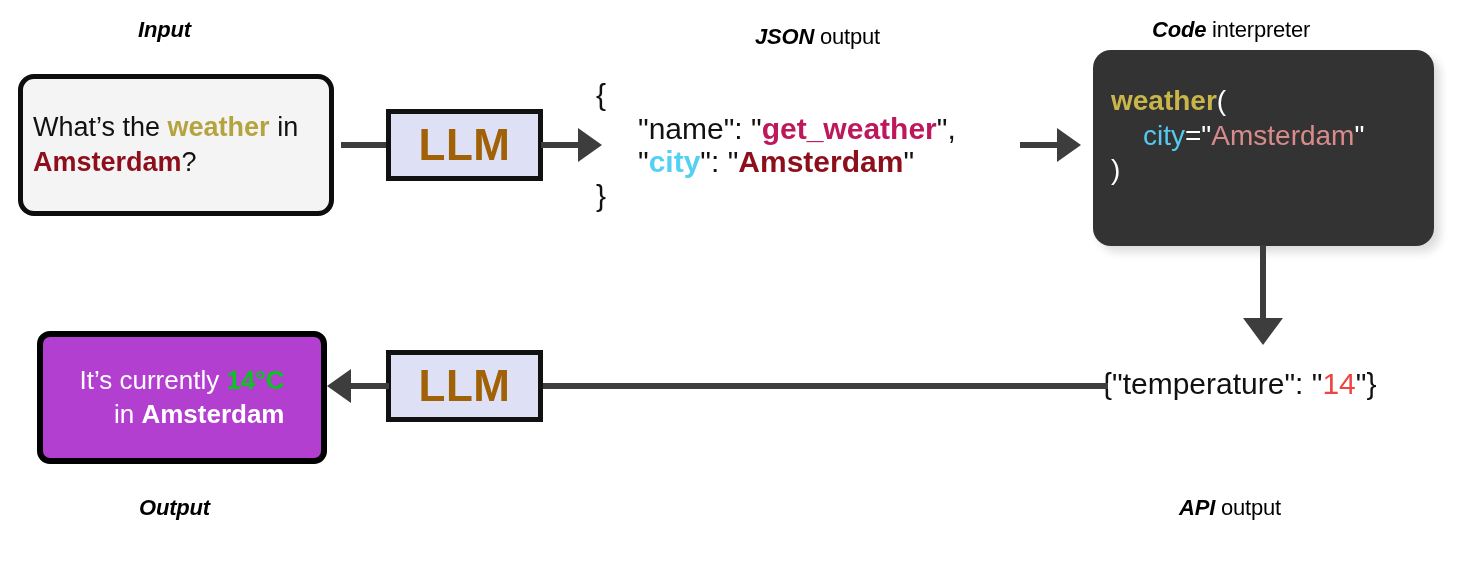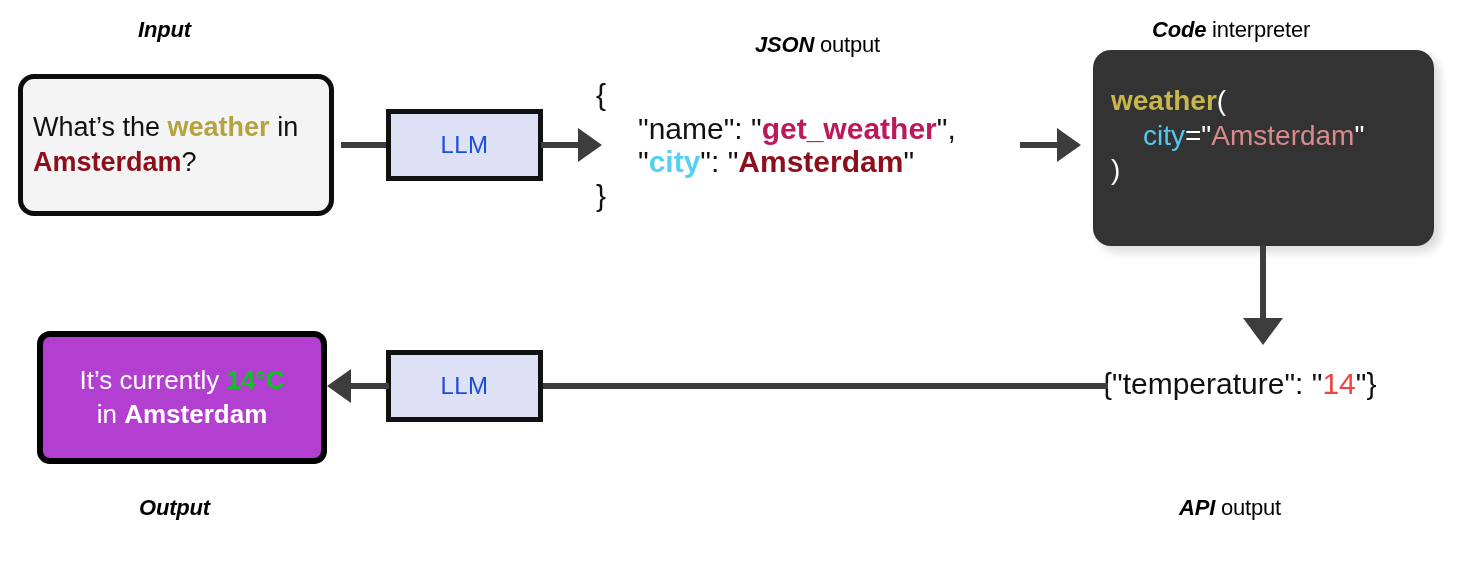--- a/index.html
+++ b/index.html
@@ -54,23 +54,23 @@
   .llm-box {
     width: 157px; height: 72px;
     background: #dee1f5;
     border: 5px solid #111;
     box-sizing: border-box;
     display: flex;
     align-items: center;
     justify-content: center;
   }
   .llm-label {
-    font-size: 24px;
-    font-weight: 400;
-    color: #1d4ed8;
+    font-size: 44px;
+    font-weight: 700;
+    color: #a16207;
     letter-spacing: 0.5px;
   }
 
   
   .line-h {
     background: #3d3d3d;
     height: 6px;
   }
   .line-v {
     background: #3d3d3d;
@@ -134,21 +134,21 @@
   .output-box {
     left: 37px; top: 331px;
     width: 290px; height: 133px;
     background: #b23fd0;
     border: 6px solid #000;
     border-radius: 13px;
     box-sizing: border-box;
     display: flex;
     align-items: center;
     justify-content: center;
-    text-align: center;
+    text-align: right;
     line-height: 1.3;
   }
   .output-text {
     font-size: 26px;
     color: #ffffff;
   }
   .o-temp { color: #0ac41f; font-weight: 700; }
   .o-city { color: #ffffff; font-weight: 700; }
 
   
@@ -160,21 +160,21 @@
   }
   .a-val { color: #ef4444; font-weight: 400; }
 </style>
 </head>
 <body>
 
 <div class="abs hdr" style="left:138px; top:17px;">
   <b>Input</b><span class="light"></span>
 </div>
 
-<div class="abs hdr" style="left:755px; top:32px;">
+<div class="abs hdr" style="left:755px; top:24px;">
   <b>JSON</b><span class="light"> output</span>
 </div>
 
 <div class="abs hdr" style="left:1152px; top:17px;">
   <b>Code</b><span class="light"> interpreter</span>
 </div>
 
 <div class="abs hdr" style="left:139px; top:495px;">
   <b>Output</b><span class="light"></span>
 </div>

